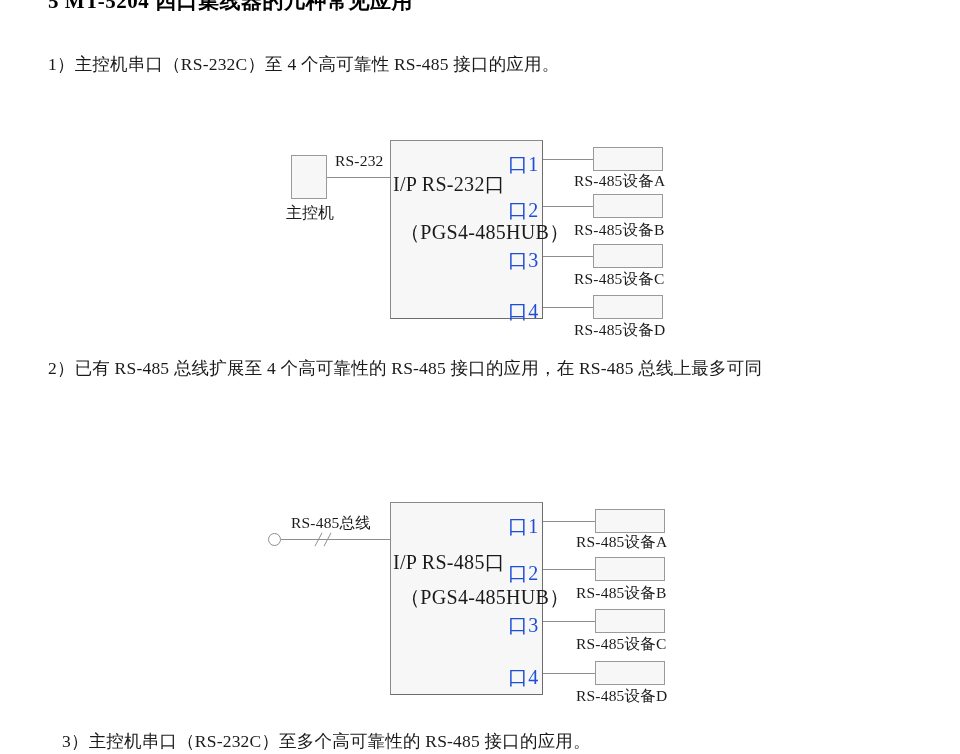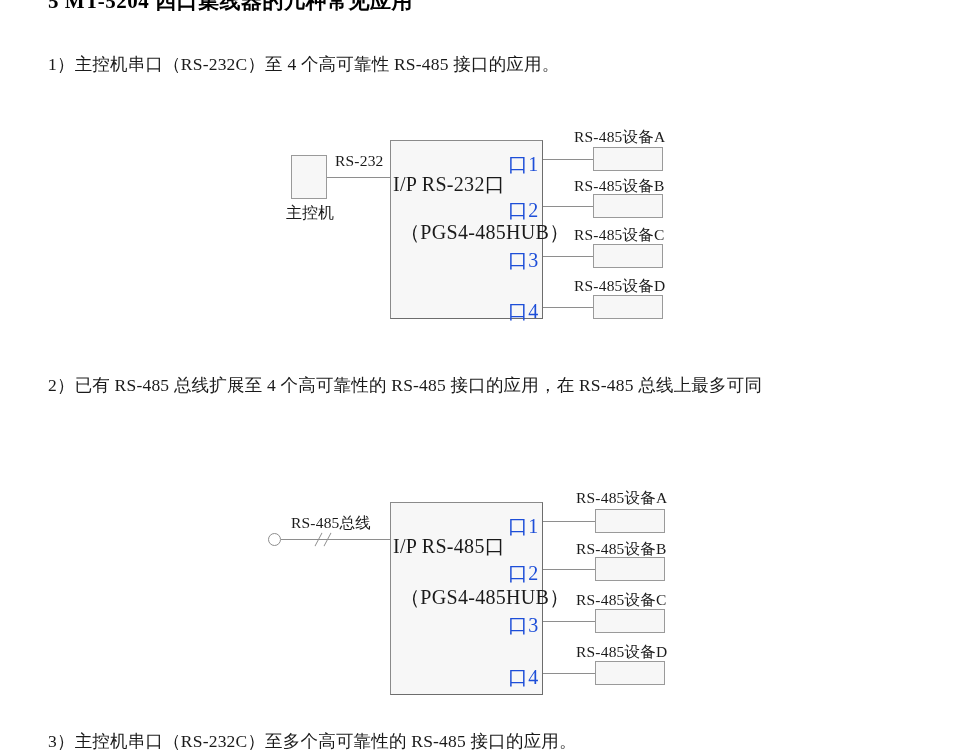--- a/index.html
+++ b/index.html
@@ -36,23 +36,23 @@
 
   .para {
     position: absolute;
     left: 48px;
     font-size: 17.5px;
     line-height: 1.0;
     white-space: nowrap;
     letter-spacing: 0.2px;
   }
   .para-1 { top: 56px; }
-  .para-2a { top: 377px; }
+  .para-2a { top: 360px; }
   .para-2b { top: 408px; }
-  .para-3 { top: 733px; }
+  .para-3 { top: 733px; margin-left: 14px; }
 
   
   .diagram {
     position: absolute;
     left: 0;
     top: 0;
     width: 960px;
   }
   .diagram-1 { top: 0; }
   .diagram-2 { top: 0; }
@@ -91,20 +91,21 @@
     height: 24px;
     background: #f7f7f7;
     border: 1.5px solid #9a9a9a;
   }
   .device-label {
     position: absolute;
     font-size: 15.5px;
     white-space: nowrap;
     letter-spacing: 0.2px;
     color: #1a1a1a;
+    margin-top: 44px;
   }
 
   
   .hline {
     position: absolute;
     height: 0;
     border-top: 1.5px solid #8e8e8e;
   }
 
   
@@ -196,21 +197,21 @@
 
   <div class="diagram diagram-2">
 
     <div class="bus-circle" style="left:268px; top:533px;"></div>
     <div class="hline" style="left:281px; top:539px; width:110px;"></div>
     <div class="slash" style="left:318px; top:532px;"></div>
     <div class="slash" style="left:327px; top:532px;"></div>
     <div class="link-label" style="left:291px; top:513px;">RS-485总线</div>
 
     <div class="hub-box" style="left:390px; top:502px; width:153px; height:193px;"></div>
-    <div class="hub-label" style="left:393px; top:533px;">I/P  RS-485口</div>
+    <div class="hub-label" style="left:393px; top:549px;">I/P  RS-485口</div>
     <div class="hub-label" style="left:400px; top:584px;">（PGS4-485HUB）</div>
 
     <div class="port-label" style="left:508px; top:513px;">口1</div>
     <div class="port-label" style="left:508px; top:560px;">口2</div>
     <div class="port-label" style="left:508px; top:612px;">口3</div>
     <div class="port-label" style="left:508px; top:664px;">口4</div>
 
     <div class="hline" style="left:543px; top:521px; width:52px;"></div>
     <div class="hline" style="left:543px; top:569px; width:52px;"></div>
     <div class="hline" style="left:543px; top:621px; width:52px;"></div>

